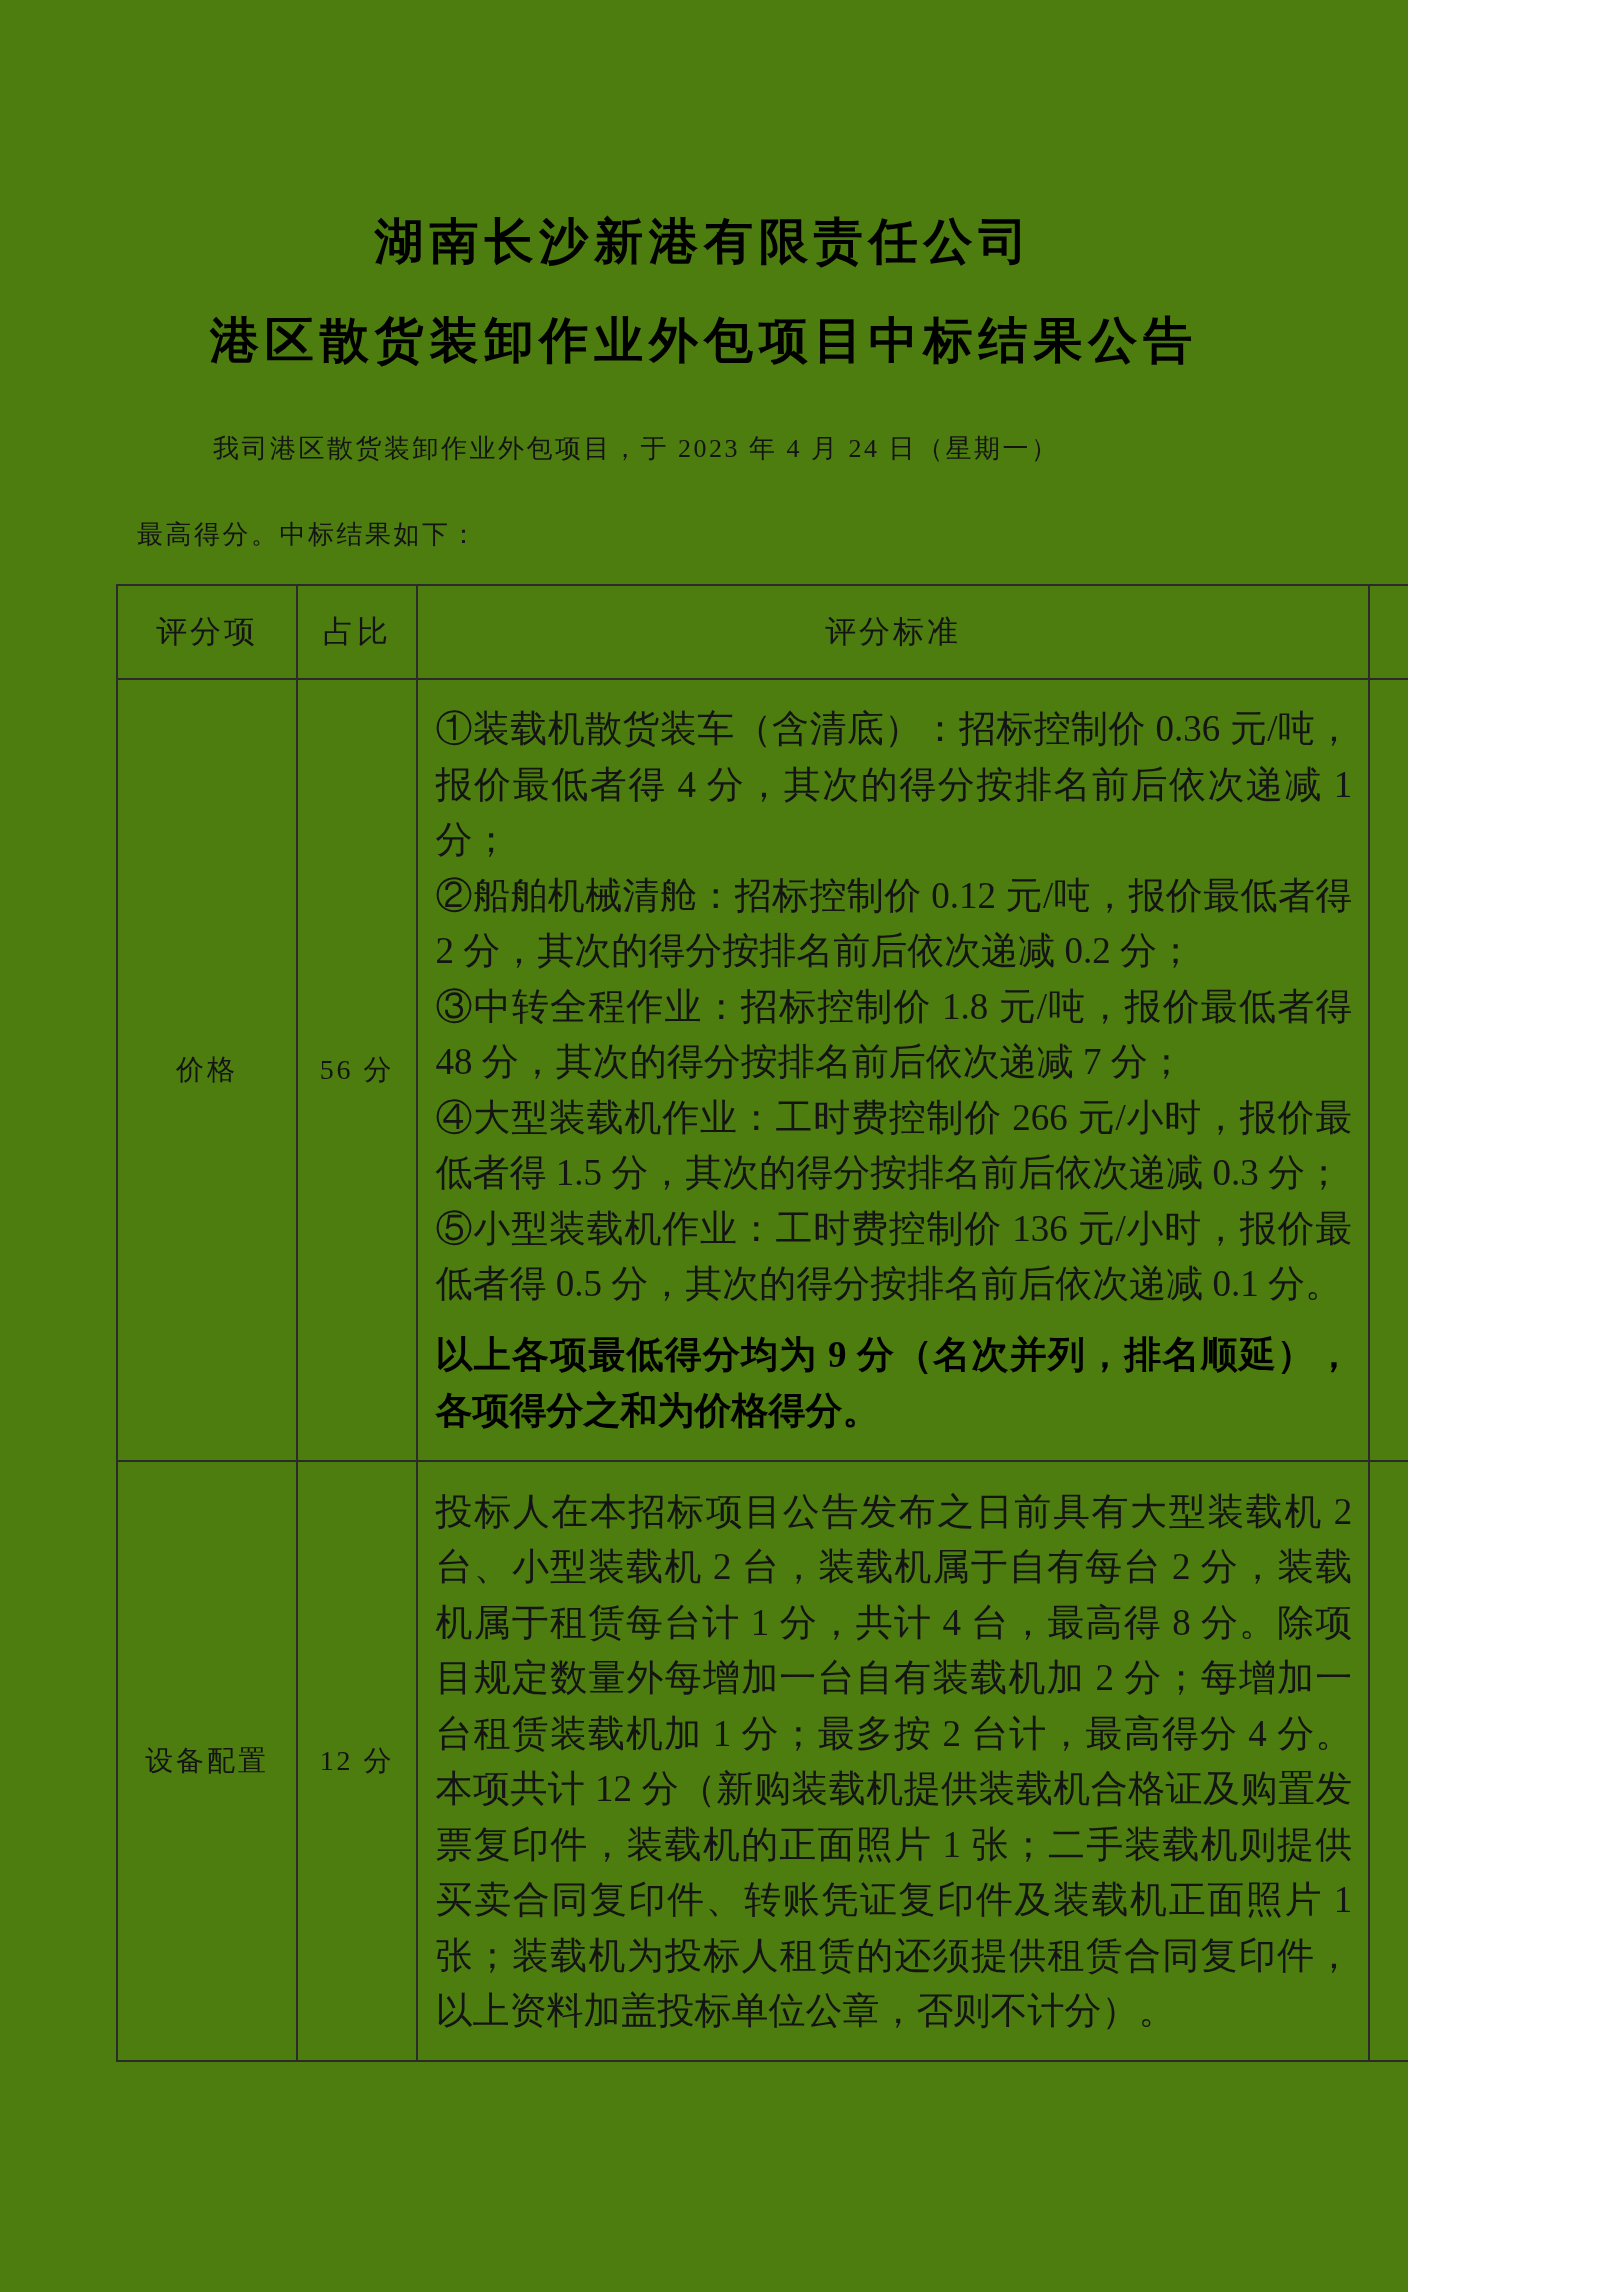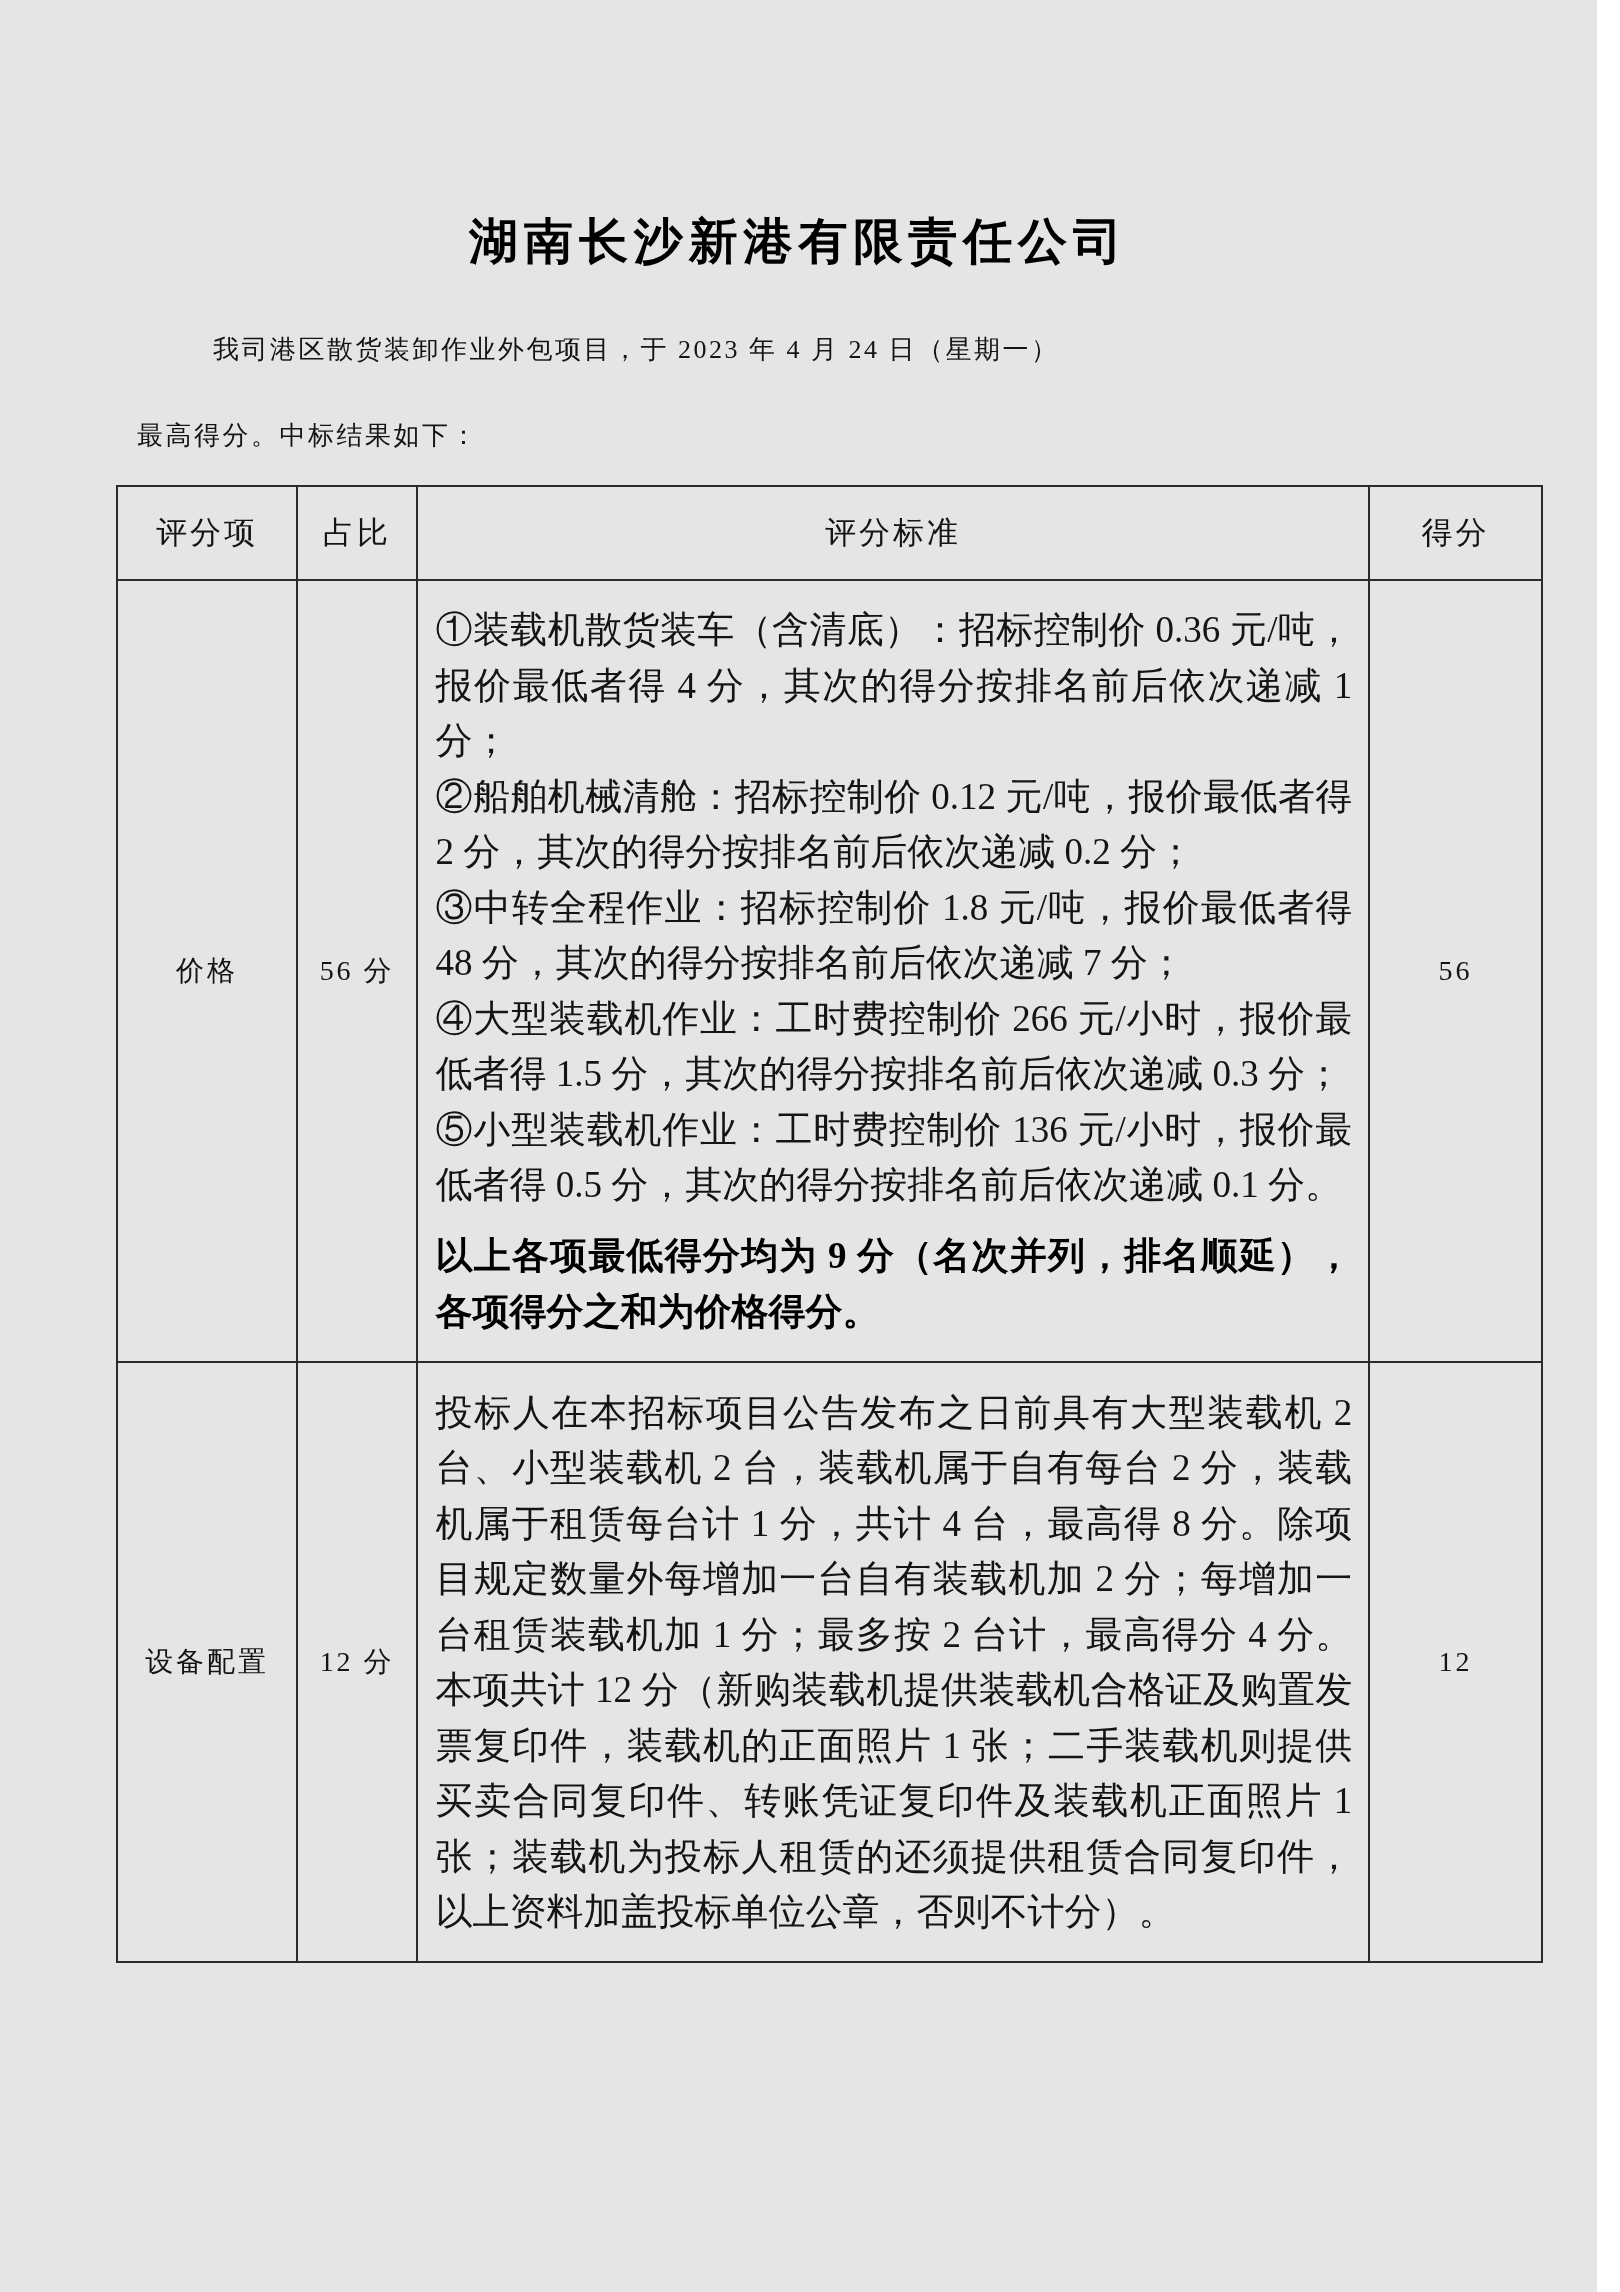--- a/index.html
+++ b/index.html
@@ -3,23 +3,23 @@
 <meta charset="utf-8">
 <style>
   * { margin: 0; padding: 0; box-sizing: border-box; }
   html, body { background: #ffffff; }
   body {
     font-family: "Liberation Serif", "DejaVu Serif", serif;
     color: #111111;
   }
   .page {
     position: relative;
-    width: 1597px;
+    width: 1408px;
     height: 2293px;
-    background: #e5e5e5;
+    background: #4d7c0f;
     overflow: hidden;
   }
   .title-block {
     padding-top: 192px;
     text-align: center;
   }
   .title-line {
     font-weight: bold;
     font-size: 49px;
     letter-spacing: 5.9px;
@@ -88,20 +88,21 @@
   .row-1-crit { height: 747px; }
   .row-2-crit { height: 555px; }
 </style>
 </head>
 <body>
 
 <div class="page">
 
   <div class="title-block">
     <div class="title-line">湖南长沙新港有限责任公司</div>
+    <div class="title-line">港区散货装卸作业外包项目中标结果公告</div>
   </div>
 
   <div class="intro-block">
     <p class="intro-line indent">我司港区散货装卸作业外包项目，于 2023 年 4 月 24 日（星期一）</p>
     <p class="intro-line">最高得分。中标结果如下：</p>
   </div>
 
   <table class="score-table">
     <colgroup>
       <col class="c-item">

